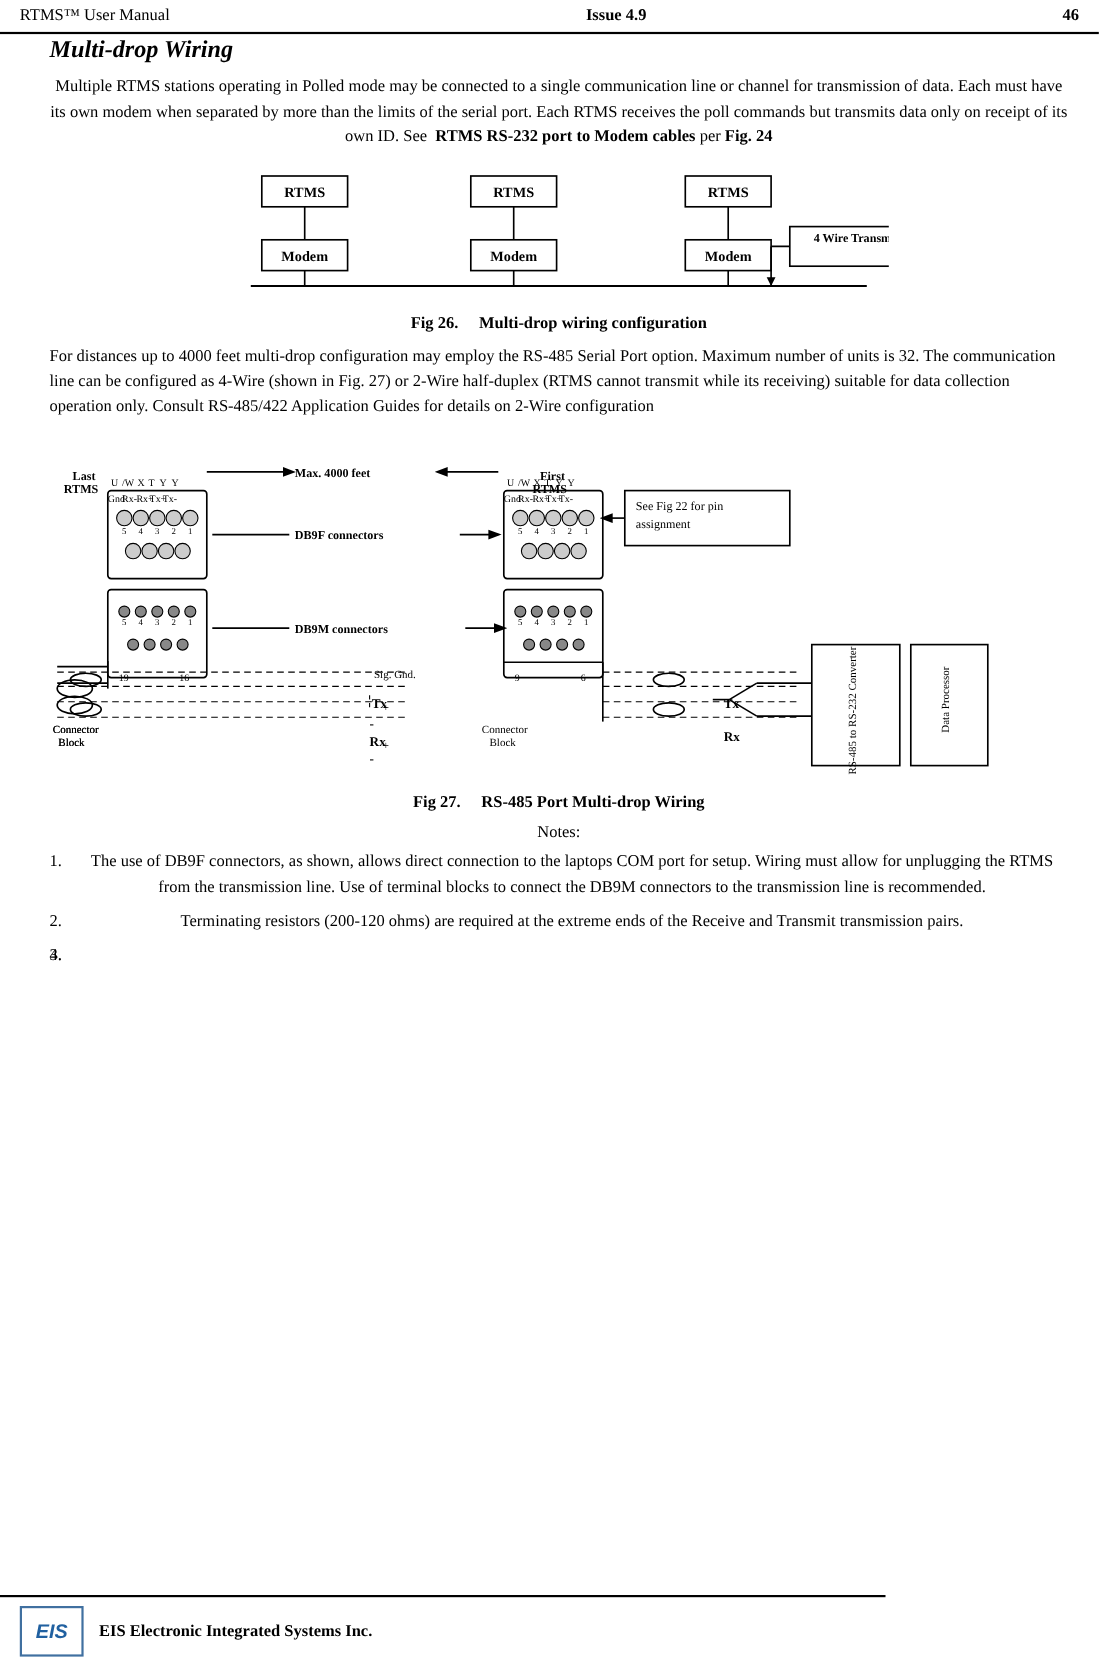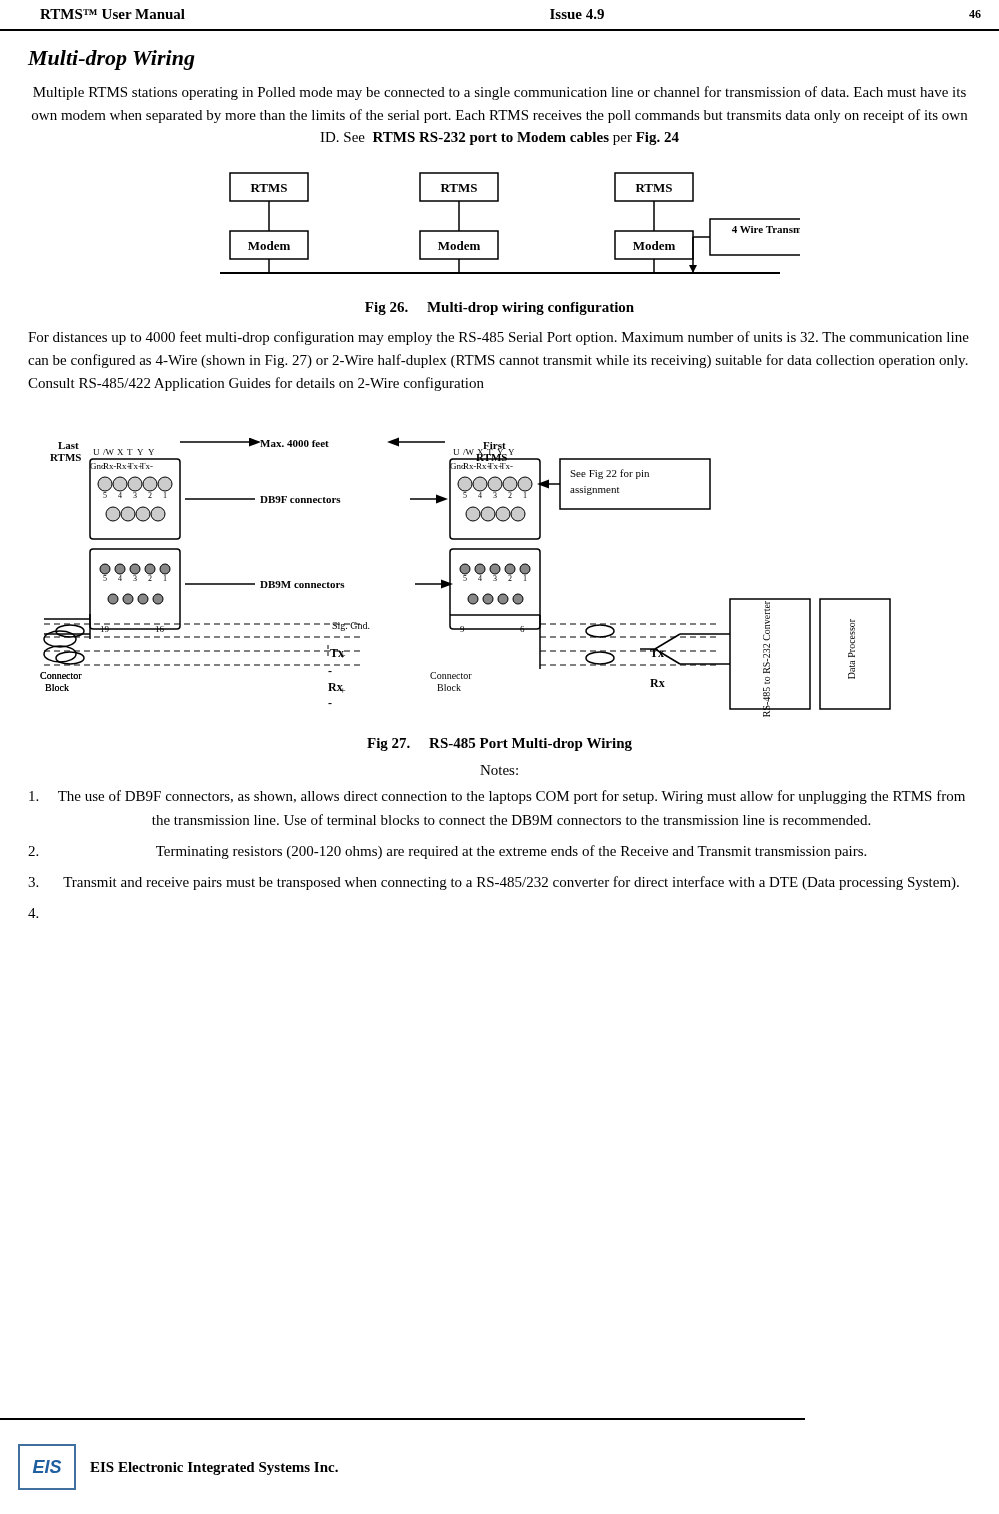--- a/index.html
+++ b/index.html
@@ -14,26 +14,27 @@
 
     
     .page-header {
       display: flex;
       justify-content: space-between;
       align-items: center;
       border-bottom: 2px solid #000;
       padding: 6px 18px;
       margin-bottom: 0;
     }
-    .page-header .left { font-weight: bold; font-size: 15px; margin-left: 22px; }
+    .page-header .left { font-weight: normal; font-size: 15px; }
     .page-header .center { font-weight: bold; font-size: 15px; }
-    .page-header .right { font-weight: bold; font-size: 12px; }
+    .page-header .right { font-weight: bold; font-size: 15px; }
 
     .page-content {
-      padding: 14px 28px 10px 28px;
+      padding: 1px 28px 10px 28px;
+      margin-left: 17px;
     }
 
     h1.section-title {
       font-size: 22px;
       font-weight: bold;
       font-style: italic;
       margin-bottom: 10px;
     }
 
     .intro-text {
@@ -366,28 +367,27 @@
       <li>
         <span class="num">1.</span>
         <span>The use of DB9F connectors, as shown, allows direct connection to the laptops COM port for setup. Wiring must allow for unplugging the RTMS from the transmission line.  Use of terminal blocks to connect the DB9M connectors to the transmission line is recommended.</span>
       </li>
       <li>
         <span class="num">2.</span>
         <span>Terminating resistors (200-120 ohms) are required at the extreme ends of the Receive and Transmit transmission pairs.</span>
       </li>
       <li>
         <span class="num">3.</span>
-        <span>Transmit and receive pairs must be transposed when connecting to a  RS-485/232 converter for direct interface with a DTE  (Data processing System).</span>
       </li>
       <li>
         <span class="num">4.</span>
       </li>
     </ol>
   </div>
 
 </div>
 
-<div style="position:fixed;bottom:0;left:0;width:805px;border-top:2px solid #000;display:flex;align-items:center;padding:24px 18px;background:#fff;">
+<div style="position:fixed;bottom:0;left:0;width:805px;border-top:2px solid #000;display:flex;align-items:center;padding:8px 18px;background:#fff;">
   <div style="width:58px;height:46px;border:2px solid #4070a0;display:flex;align-items:center;justify-content:center;font-size:18px;font-weight:bold;font-style:italic;color:#2060a0;font-family:Arial,sans-serif;margin-right:14px;">
     EIS
   </div>
   <div style="flex:1;text-align:left;font-size:15px;font-weight:bold;">EIS Electronic Integrated Systems Inc.</div>
 </div>
 
 </body></html>

